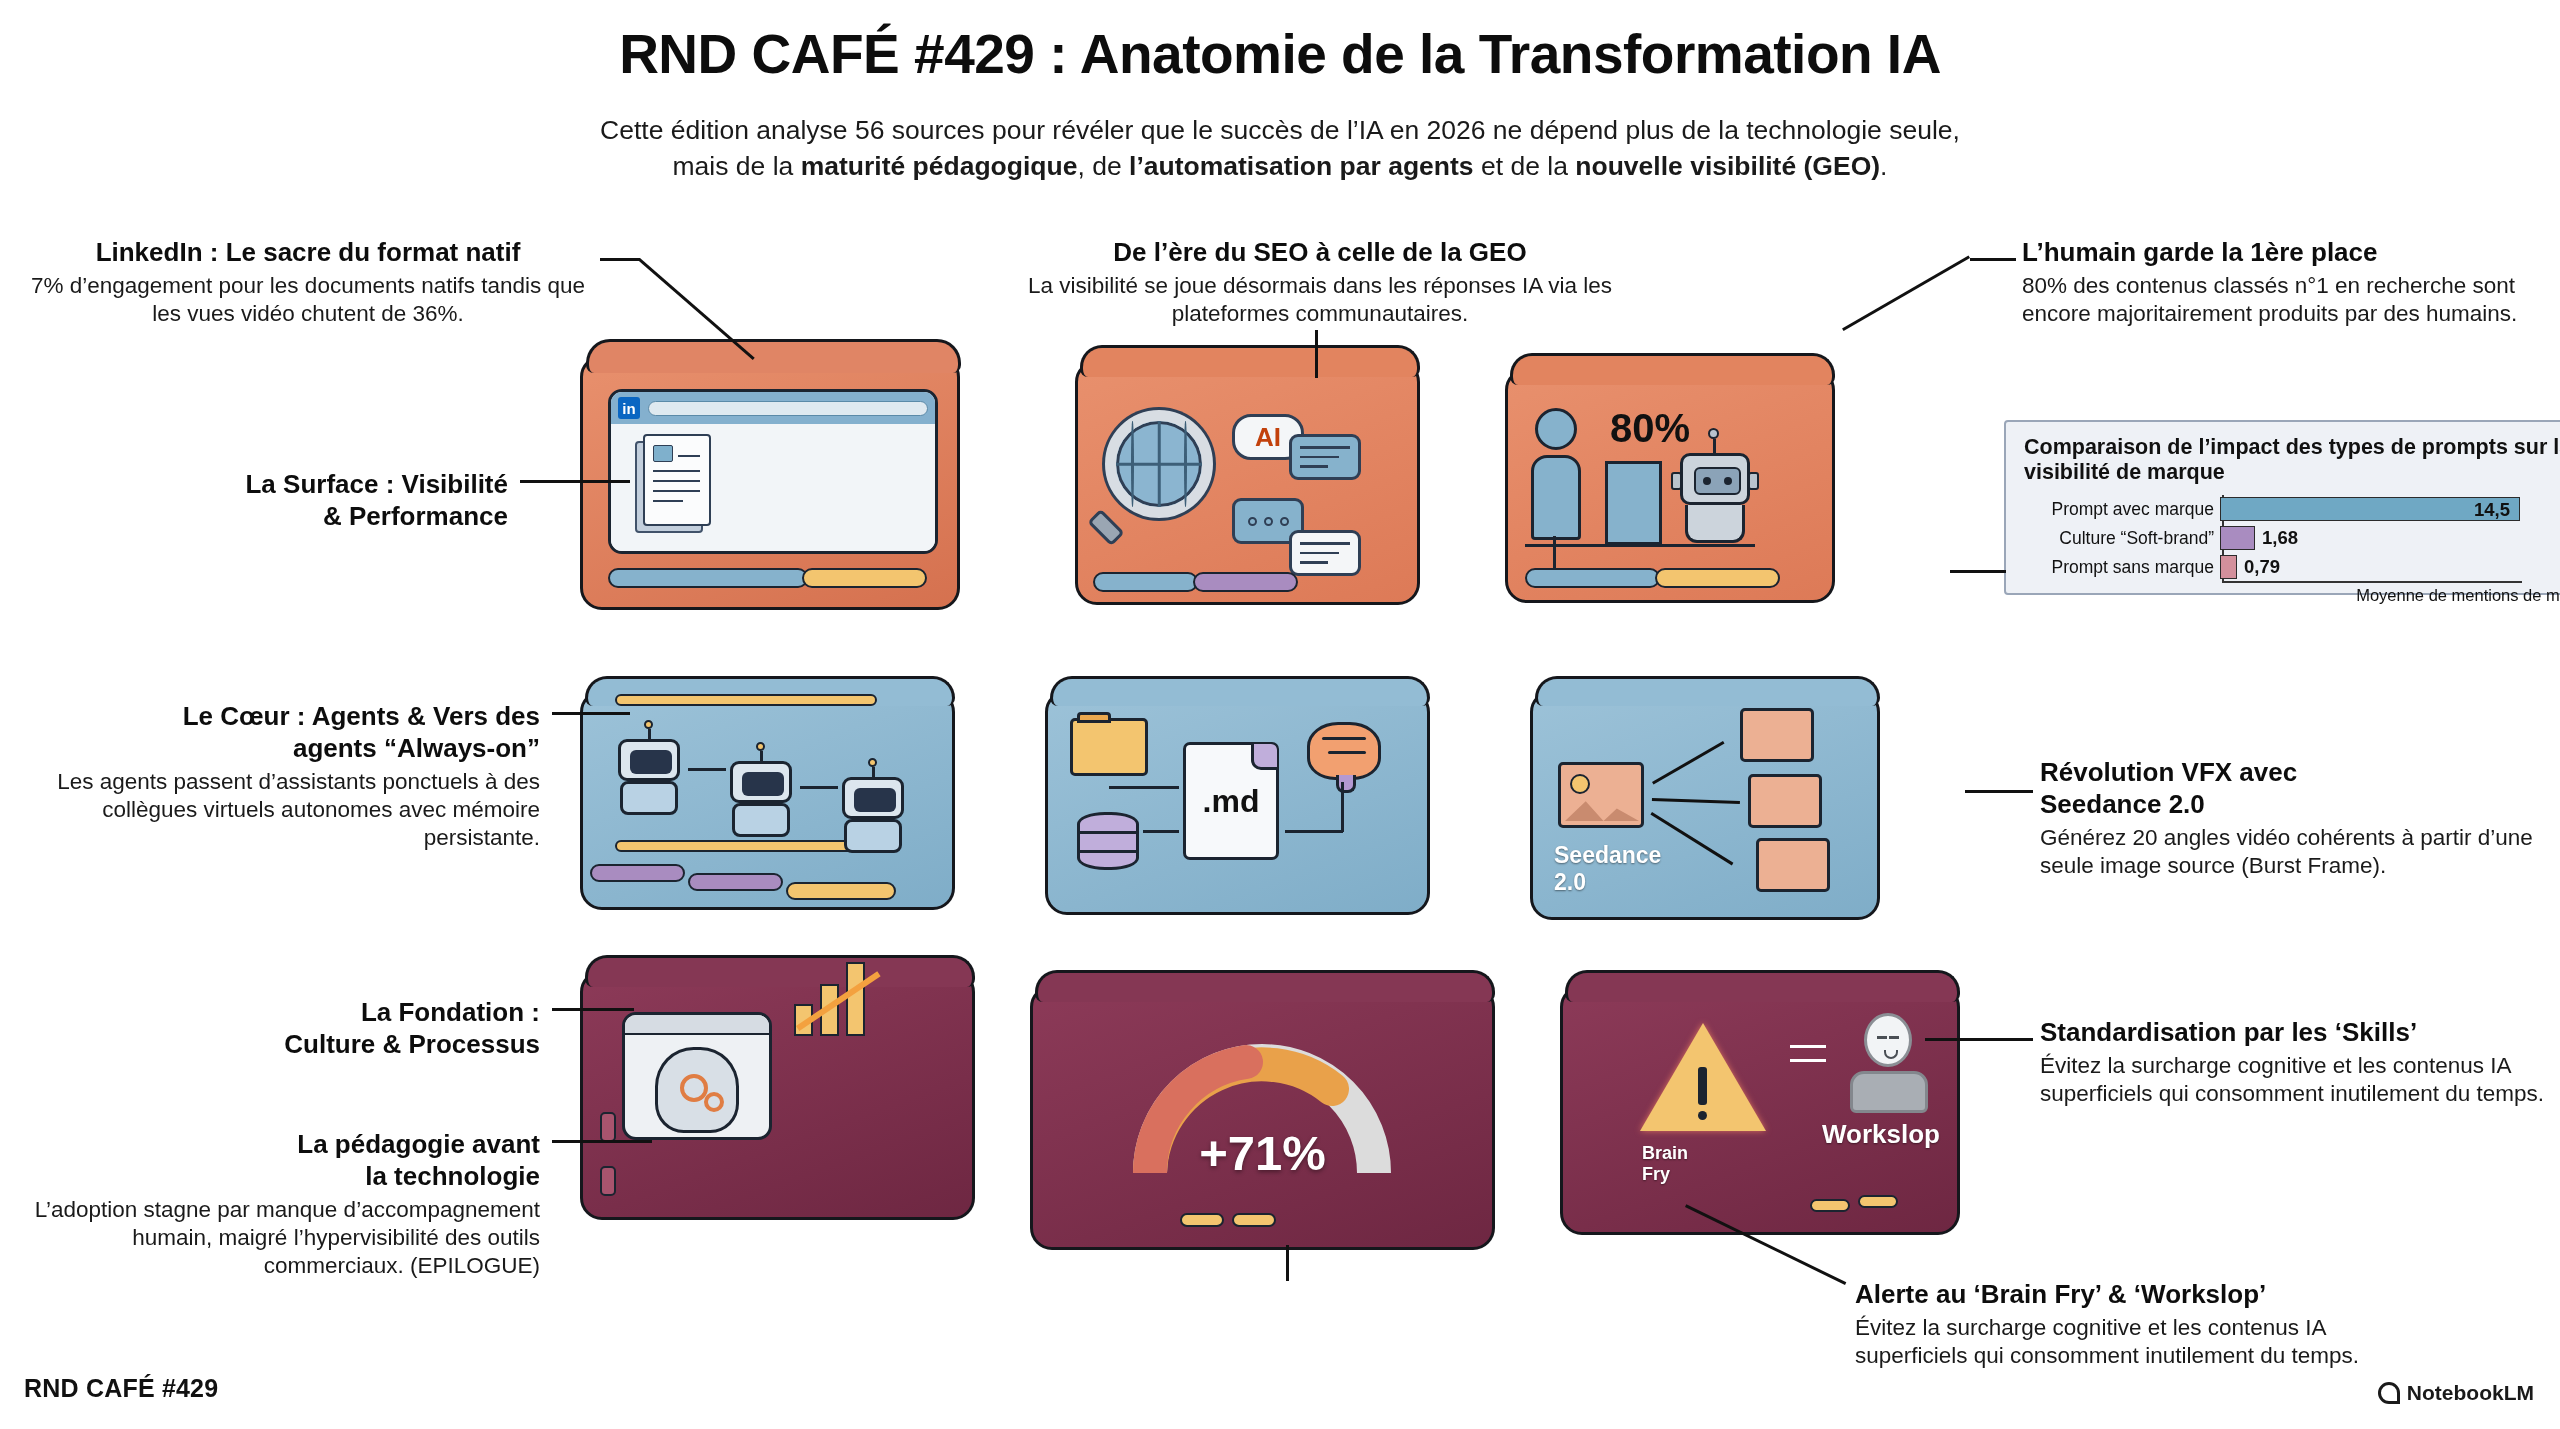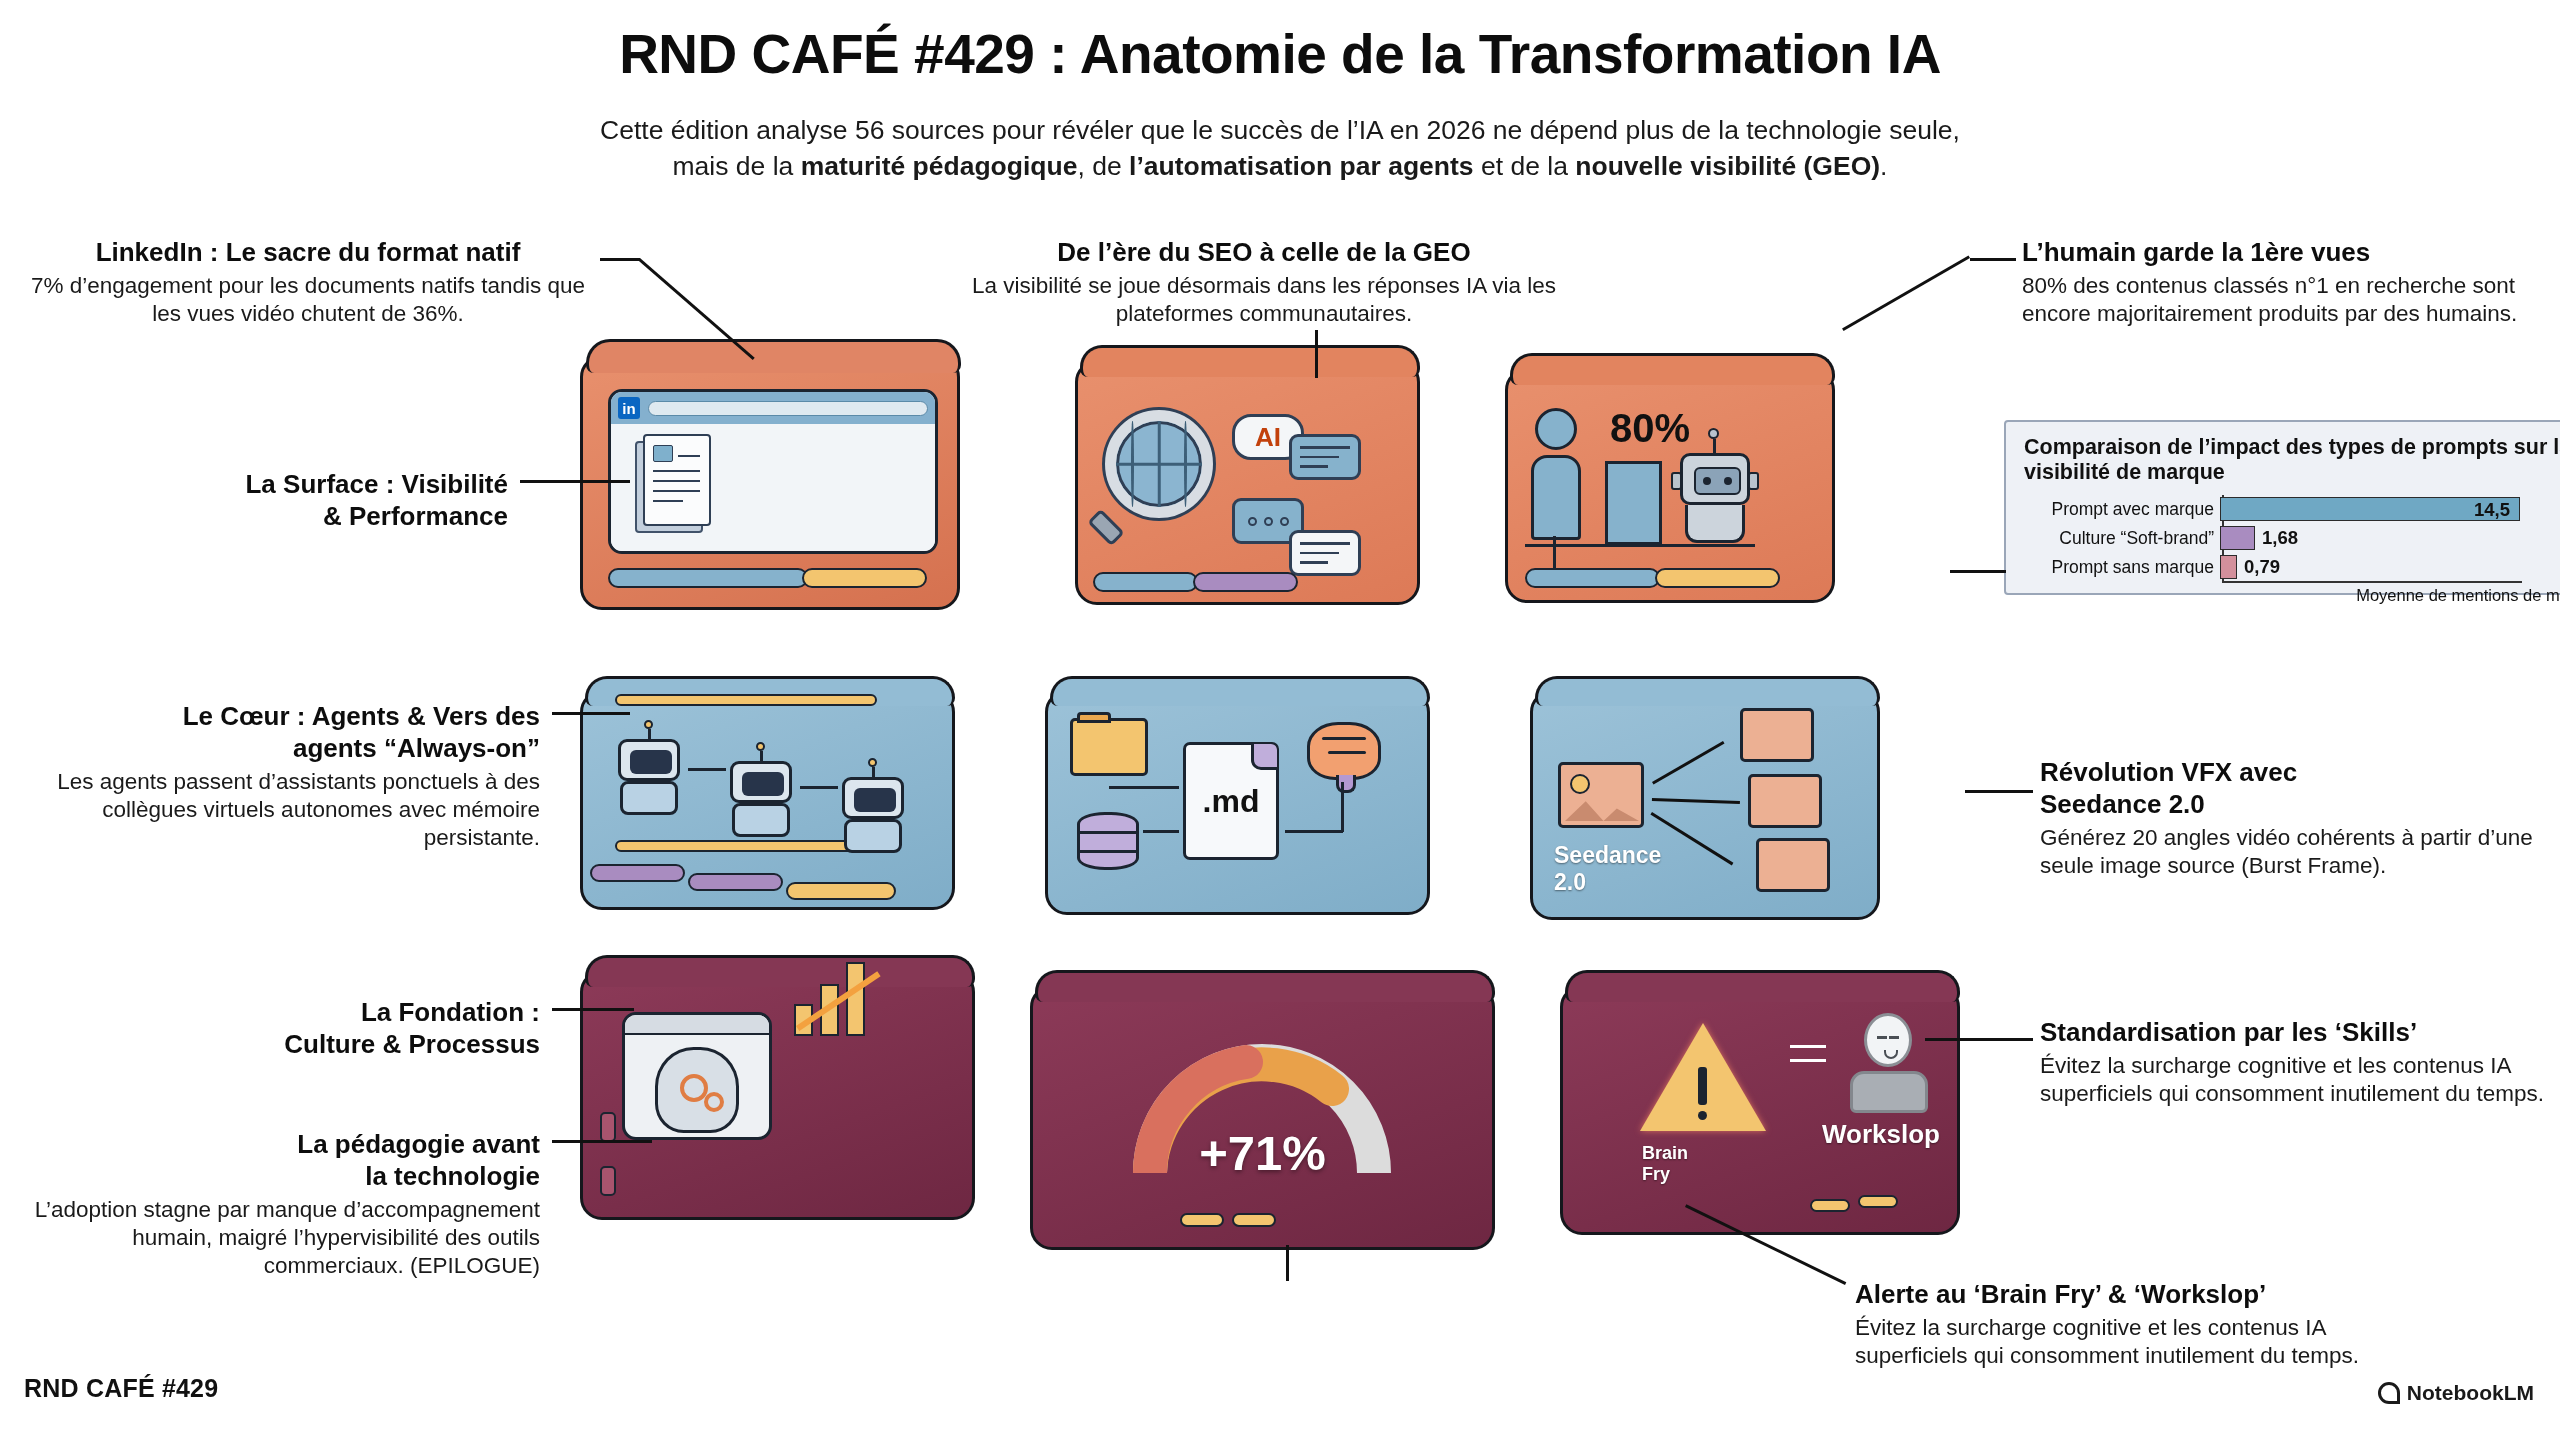--- a/index.html
+++ b/index.html
@@ -388,30 +388,30 @@
   </div>
   <div class="leader lh" style="left:552px; top:1008px; width:82px;"></div>
 
   <div class="callout ta-r" style="left:18px; top:1128px; width:522px;">
     <div class="ttl">La pédagogie avant</div>
     <div class="ttl">la technologie</div>
     <div class="bdy">L’adoption stagne par manque d’accompagnement humain, maigré l’hypervisibilité des outils commerciaux. (EPILOGUE)</div>
   </div>
   <div class="leader lh" style="left:552px; top:1140px; width:100px;"></div>
 
-  <div class="callout ta-c" style="left:944px; top:236px; width:640px;">
+  <div class="callout ta-c" style="left:1000px; top:236px; width:640px;">
     <div class="ttl">De l’ère du SEO à celle de la GEO</div>
     <div class="bdy">La visibilité se joue désormais dans les réponses IA via les plateformes communautaires.</div>
   </div>
   <div class="leader lv" style="left:1315px; top:330px; height:48px;"></div>
 
   <div class="leader lv" style="left:1286px; top:1245px; height:36px;"></div>
 
   <div class="callout ta-l" style="left:2022px; top:236px; width:520px;">
-    <div class="ttl">L’humain garde la 1ère vues</div>
+    <div class="ttl">L’humain garde la 1ère place</div>
     <div class="bdy">80% des contenus classés n°1 en recherche sont encore majoritairement produits par des humains.</div>
   </div>
   <div class="leader lh" style="left:1970px; top:258px; width:46px;"></div>
   <div class="diag" style="left:1970px; top:258px; width:146px; transform:rotate(150deg);"></div>
 
   <div class="leader lh" style="left:1950px; top:570px; width:56px;"></div>
 
   <div class="callout ta-l" style="left:2040px; top:756px; width:500px;">
     <div class="ttl">Révolution VFX avec</div>
     <div class="ttl">Seedance 2.0</div>

